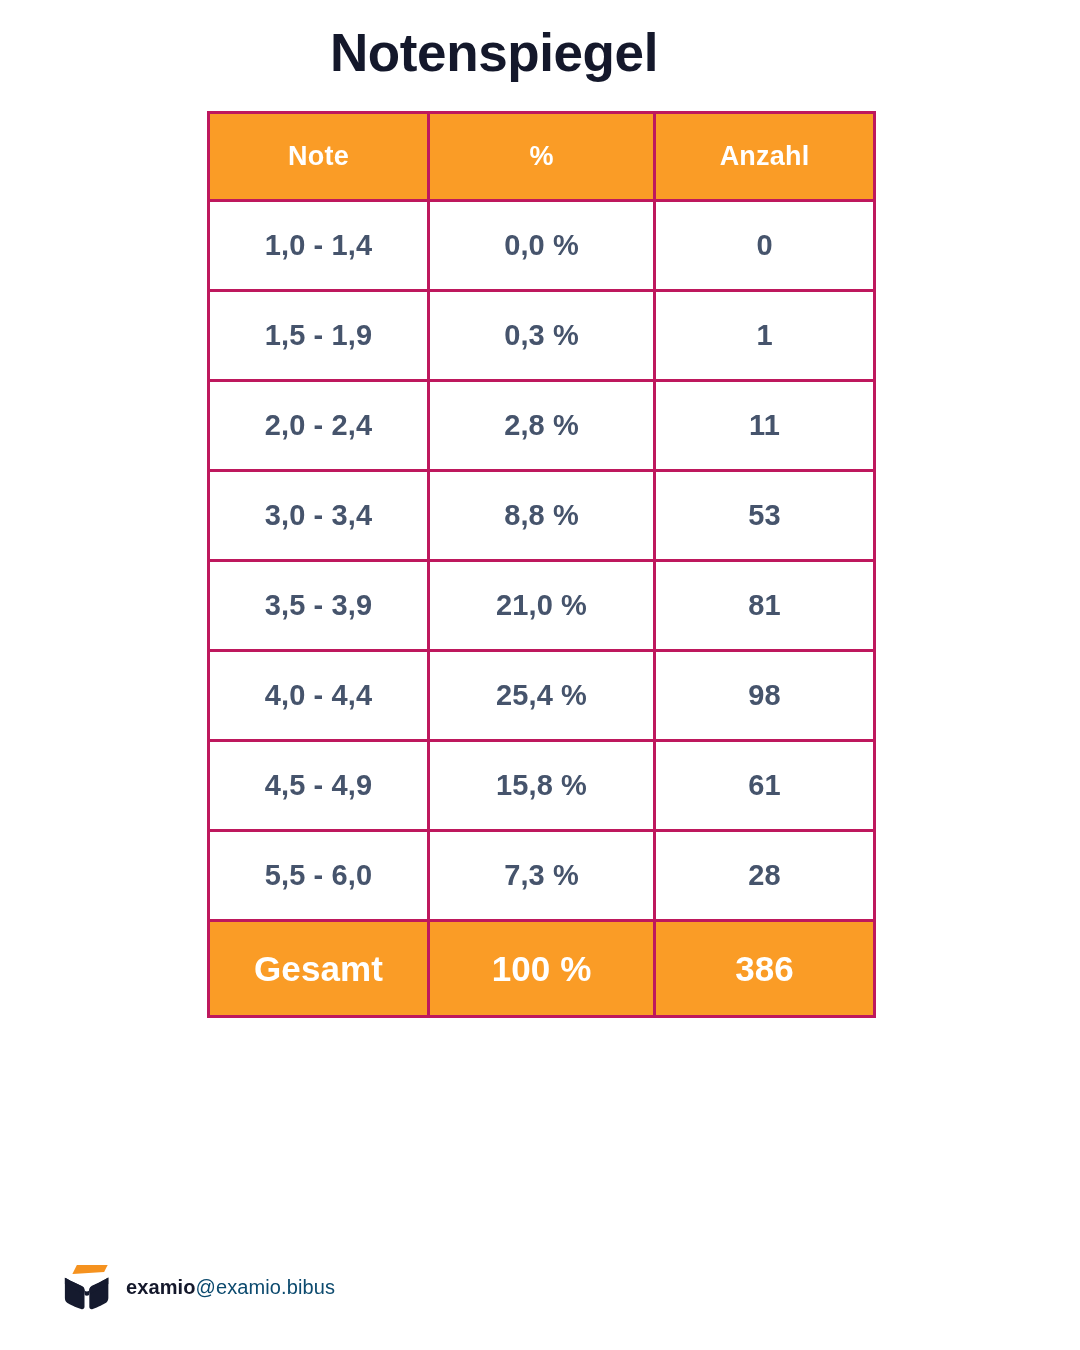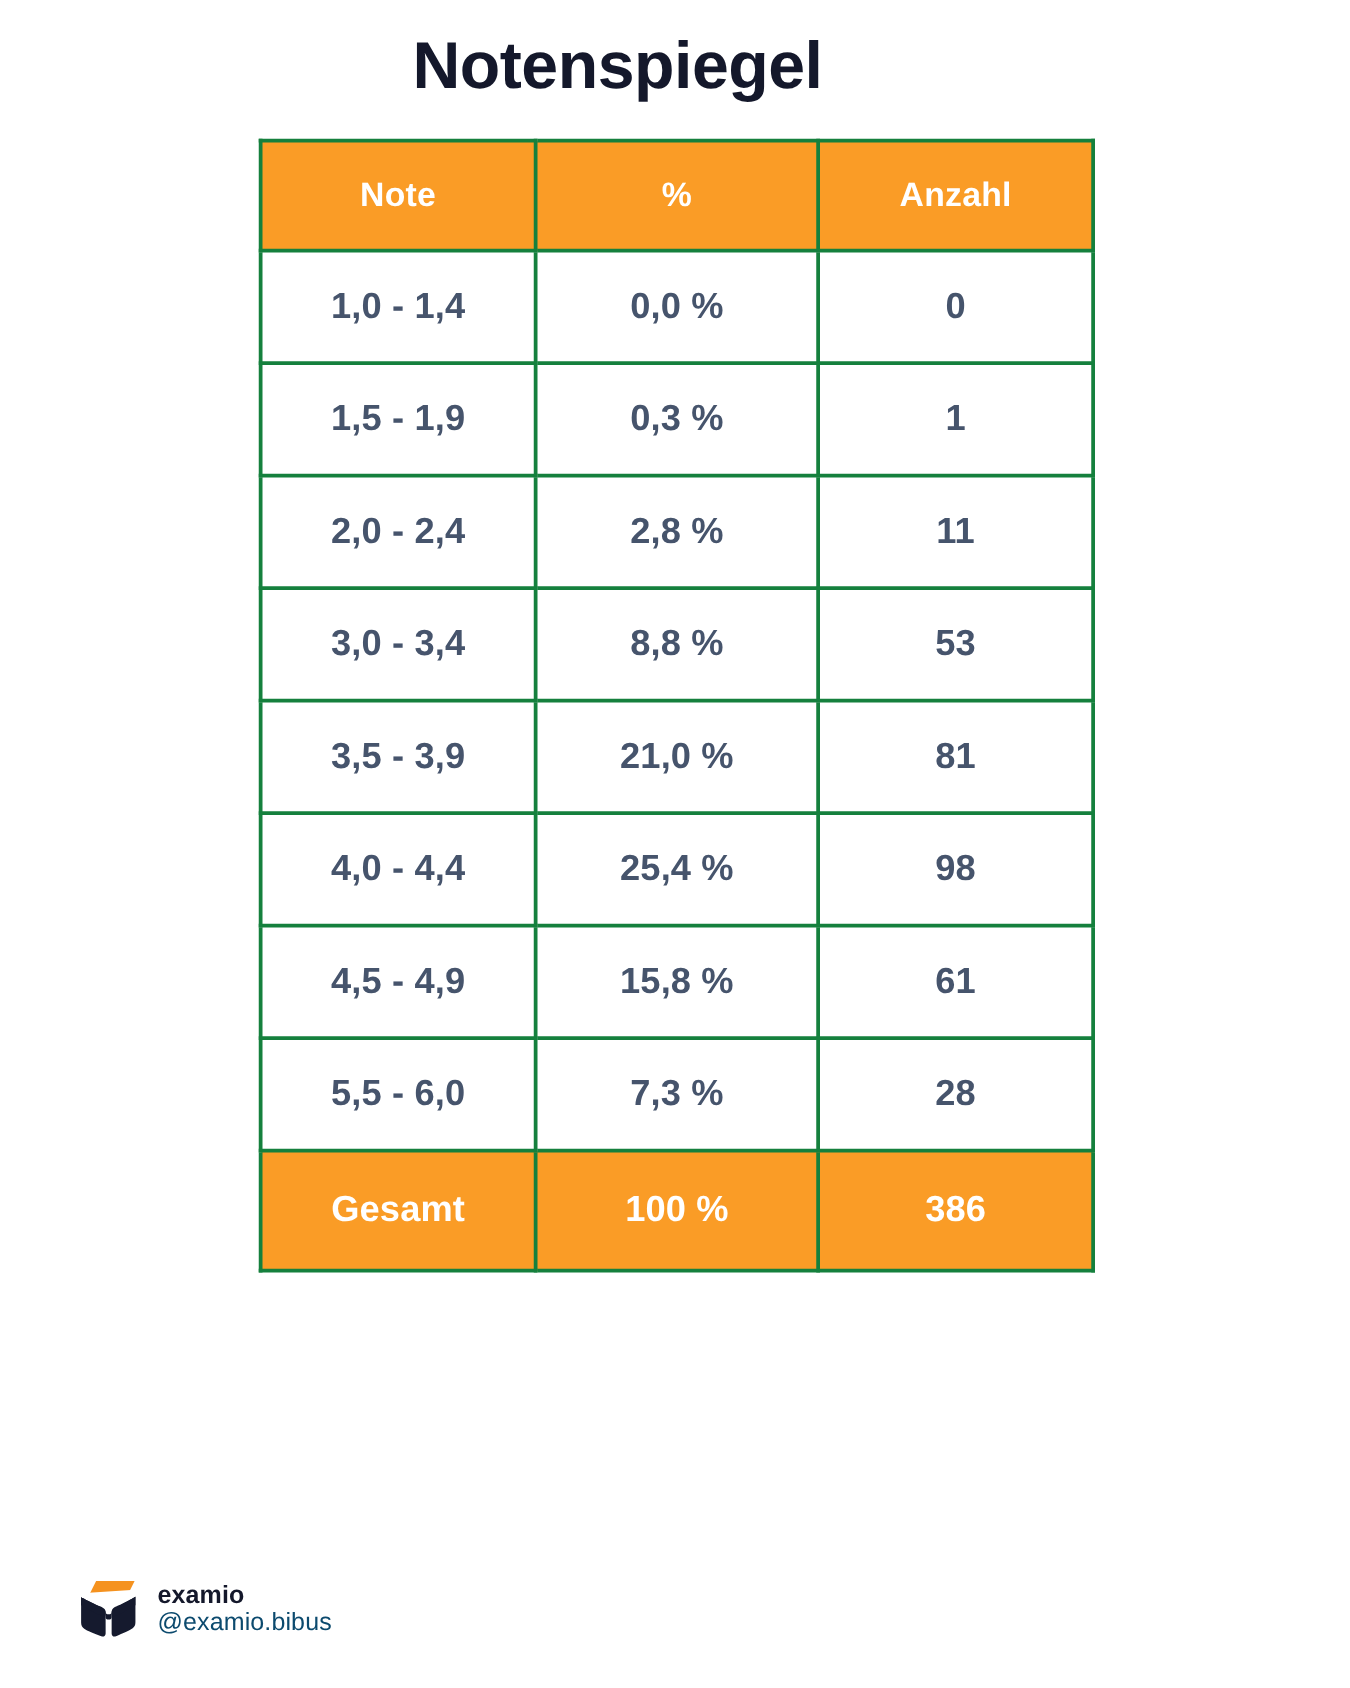--- a/index.html
+++ b/index.html
@@ -35,21 +35,21 @@
   .grade-table {
     position: absolute;
     left: 207px;
     top: 111px;
     width: 666px;
     border-collapse: collapse;
     table-layout: fixed;
   }
   .grade-table th,
   .grade-table td {
-    border: 3px solid #15803d;
+    border: 3px solid #be185d;
     text-align: center;
     vertical-align: middle;
     padding: 0;
   }
   .col-note   { width: 220px; }
   .col-pct    { width: 226px; }
   .col-count  { width: 220px; }
 
   .grade-table thead th {
     background: #fa9c26;
@@ -65,21 +65,21 @@
     color: #46546c;
     font-size: 29px;
     font-weight: bold;
     height: 87px;
     letter-spacing: 0.1px;
   }
 
   .grade-table tbody tr.total-row td {
     background: #fa9c26;
     color: #ffffff;
-    font-size: 29px;
+    font-size: 35px;
     font-weight: bold;
     height: 93px;
   }
 
   
   .footer-brand {
     position: absolute;
     left: 62px;
     top: 1262px;
     display: flex;
@@ -87,21 +87,21 @@
     gap: 14px;
   }
   .brand-logo {
     width: 50px;
     height: 50px;
     flex: 0 0 auto;
     display: block;
   }
   .brand-text {
     display: flex;
-    flex-direction: column;
+    flex-direction: row;
     justify-content: center;
     line-height: 1.12;
   }
   .brand-name {
     font-size: 20px;
     font-weight: bold;
     color: #14182b;
     letter-spacing: 0.1px;
   }
   .brand-handle {

